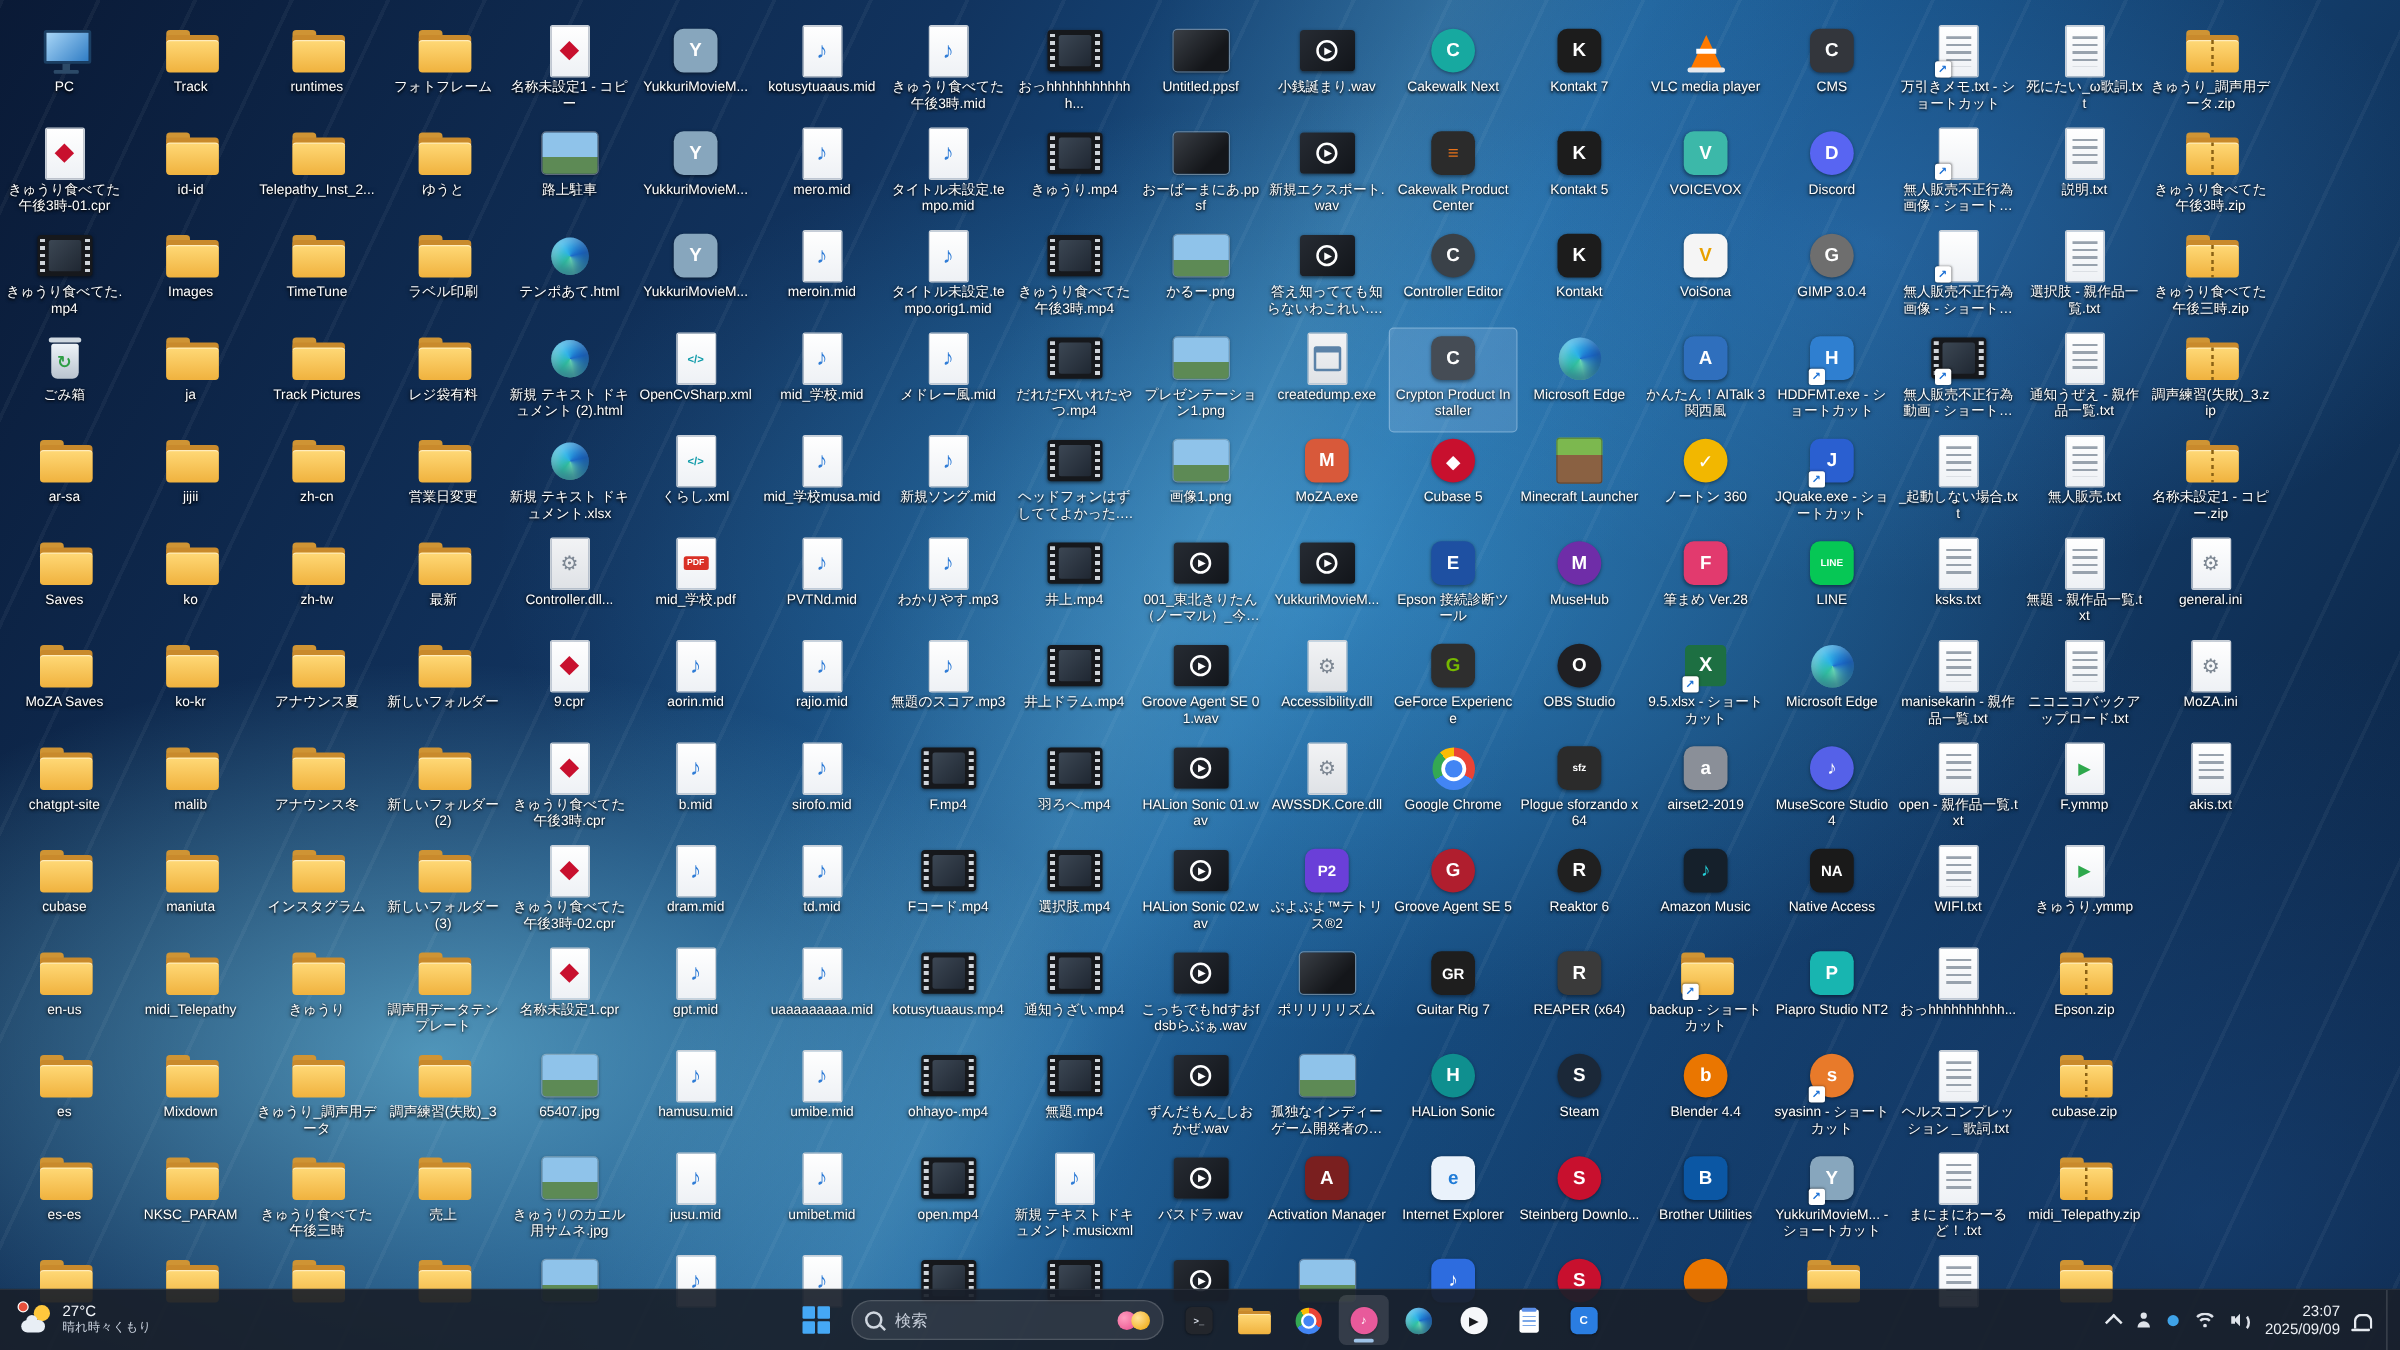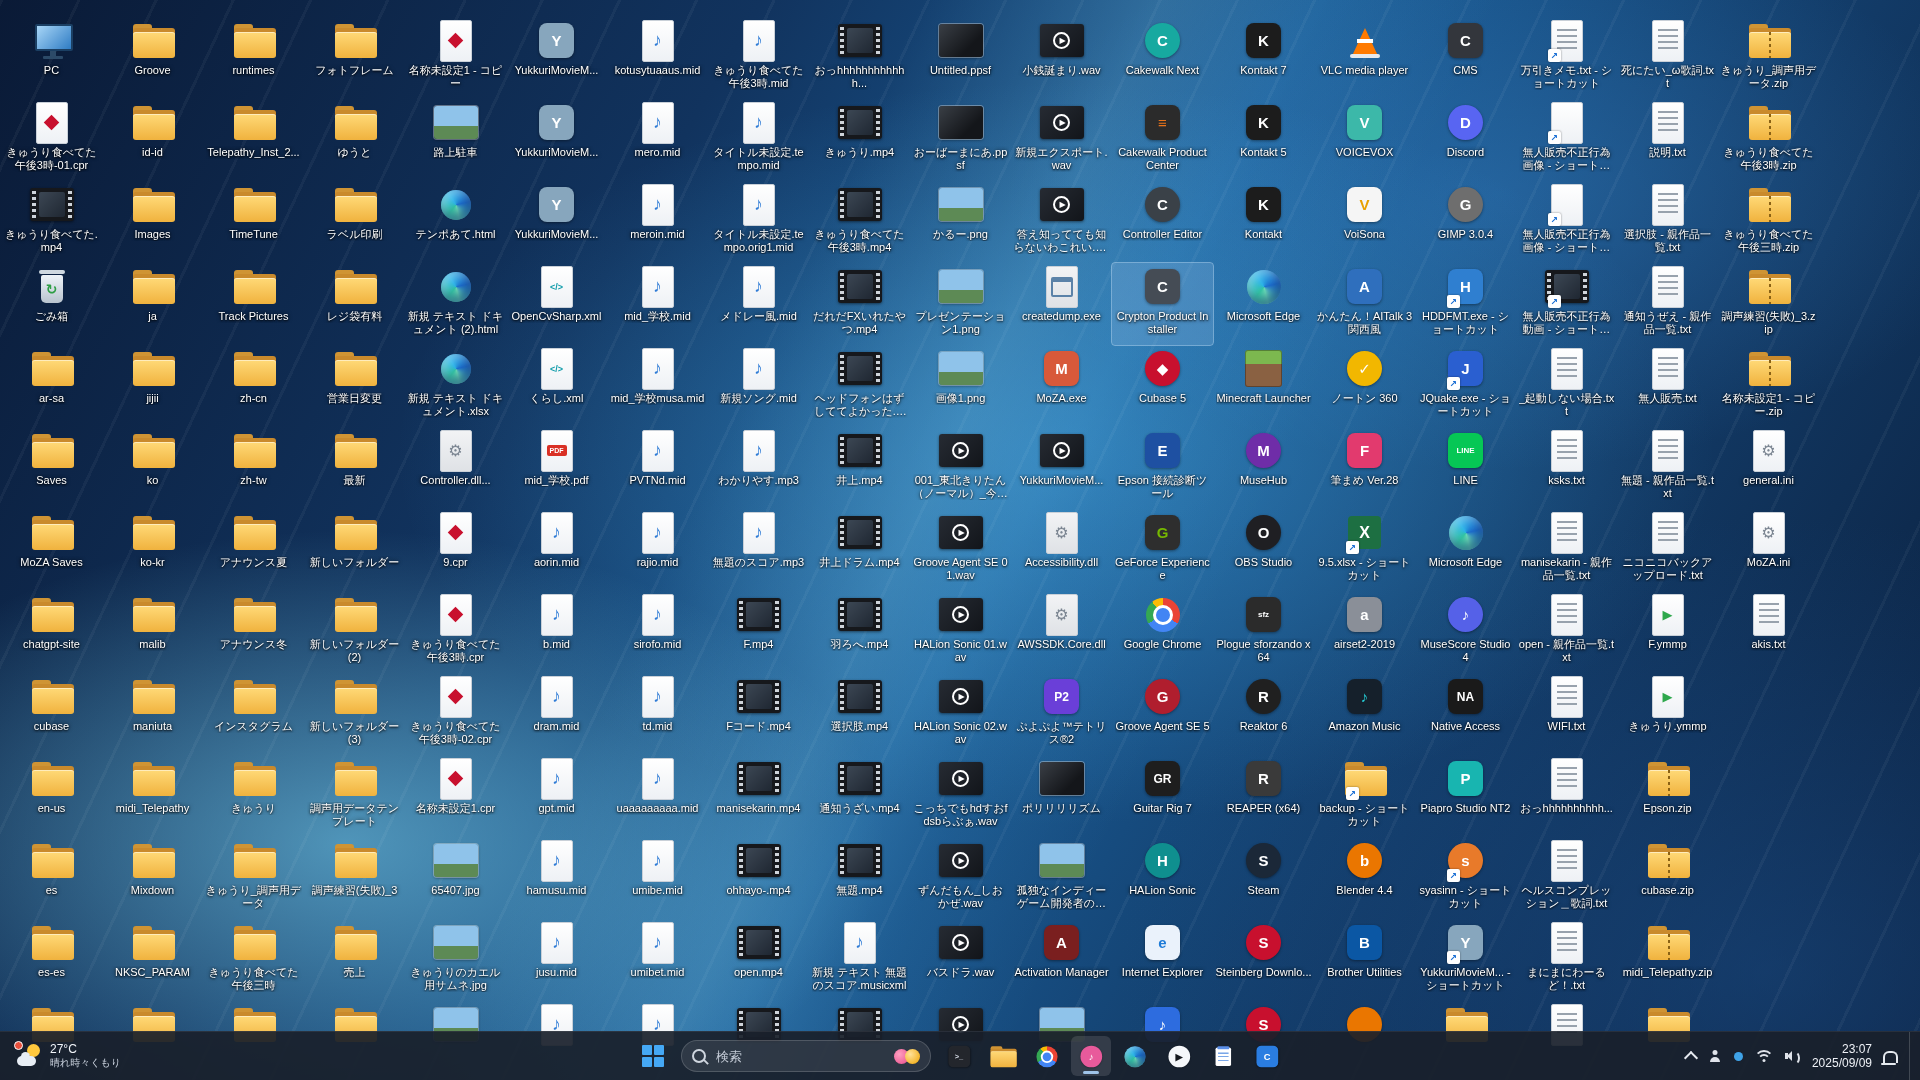--- a/index.html
+++ b/index.html
@@ -265,21 +265,21 @@
       </div>
       <div class="dcol" style="left: 102px;">
         <div class="cell" title="Gemini">
           <span class="ic">
             <span class="ic-folder">
               <i class="f-tab"></i>
               <i class="f-back"></i>
               <i class="f-front"></i>
             </span>
           </span>
-          <div class="lbl">Groove</div>
+          <div class="lbl">Track</div>
         </div>
         <div class="cell" title="id-id">
           <span class="ic">
             <span class="ic-folder">
               <i class="f-tab"></i>
               <i class="f-back"></i>
               <i class="f-front"></i>
             </span>
           </span>
           <div class="lbl">id-id</div>
@@ -1029,21 +1029,21 @@
             </span>
           </span>
           <div class="lbl">Fコード.mp4</div>
         </div>
         <div class="cell" title="manisekarin.mp4">
           <span class="ic">
             <span class="ic-film">
               <i class="film-center"></i>
             </span>
           </span>
-          <div class="lbl">manisekarin.mp4</div>
+          <div class="lbl">kotusytuaaus.mp4</div>
         </div>
         <div class="cell" title="ohhayo-.mp4">
           <span class="ic">
             <span class="ic-film">
               <i class="film-center"></i>
             </span>
           </span>
           <div class="lbl">ohhayo-.mp4</div>
         </div>
         <div class="cell" title="open.mp4">
@@ -1151,21 +1151,21 @@
             </span>
           </span>
           <div class="lbl">無題.mp4</div>
         </div>
         <div class="cell" title="新規 テキスト ドキュメント.musicxml">
           <span class="ic">
             <span class="ic-file">
               <i class="g-note">♪</i>
             </span>
           </span>
-          <div class="lbl">新規 テキスト 無題のスコア.musicxml</div>
+          <div class="lbl">新規 テキスト ドキュメント.musicxml</div>
         </div>
         <div class="cell">
           <span class="ic">
             <span class="ic-film">
               <i class="film-center"></i>
             </span>
           </span>
           <div class="lbl"></div>
         </div>
       </div>

